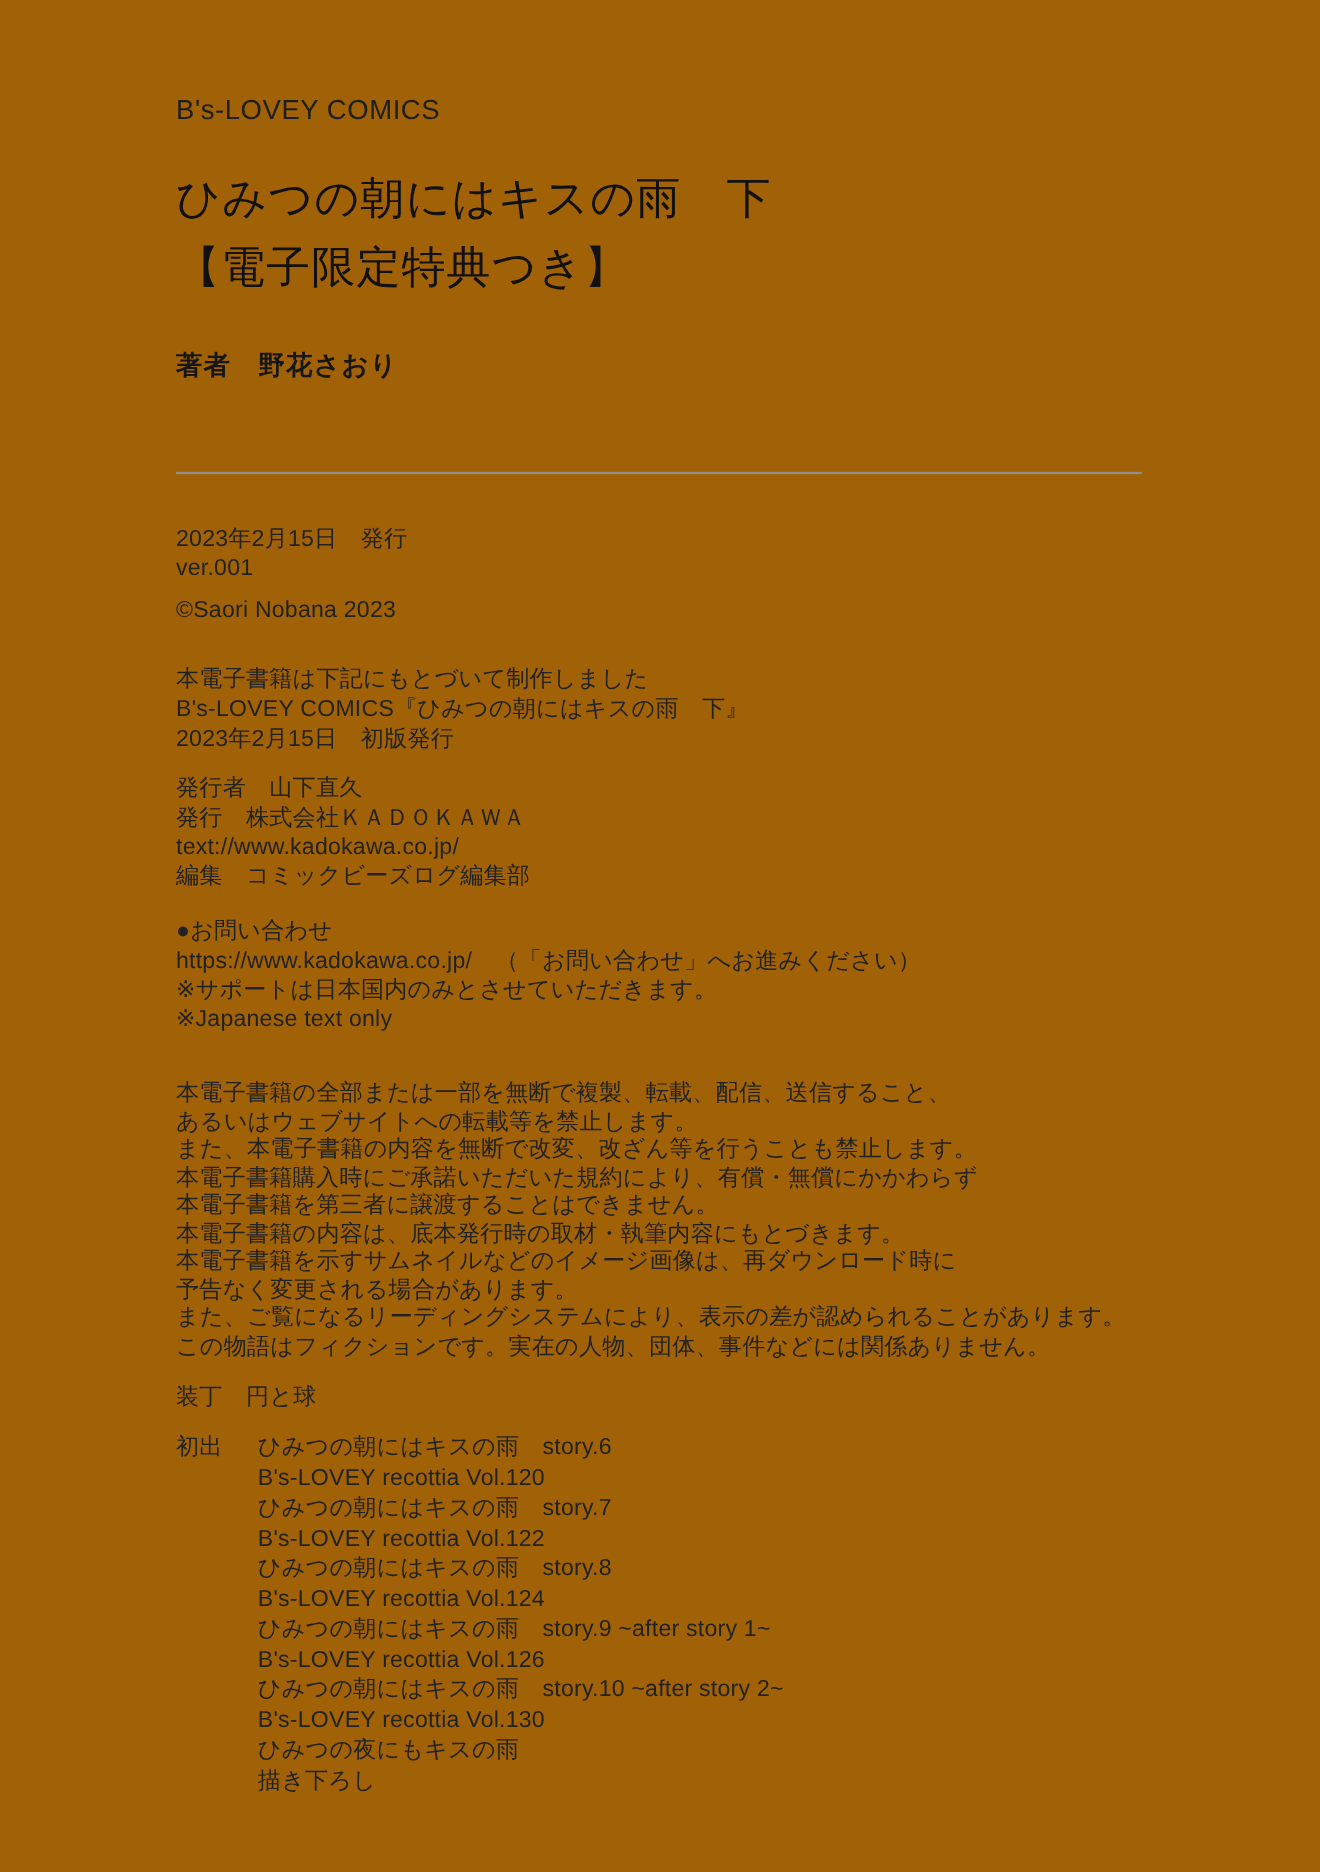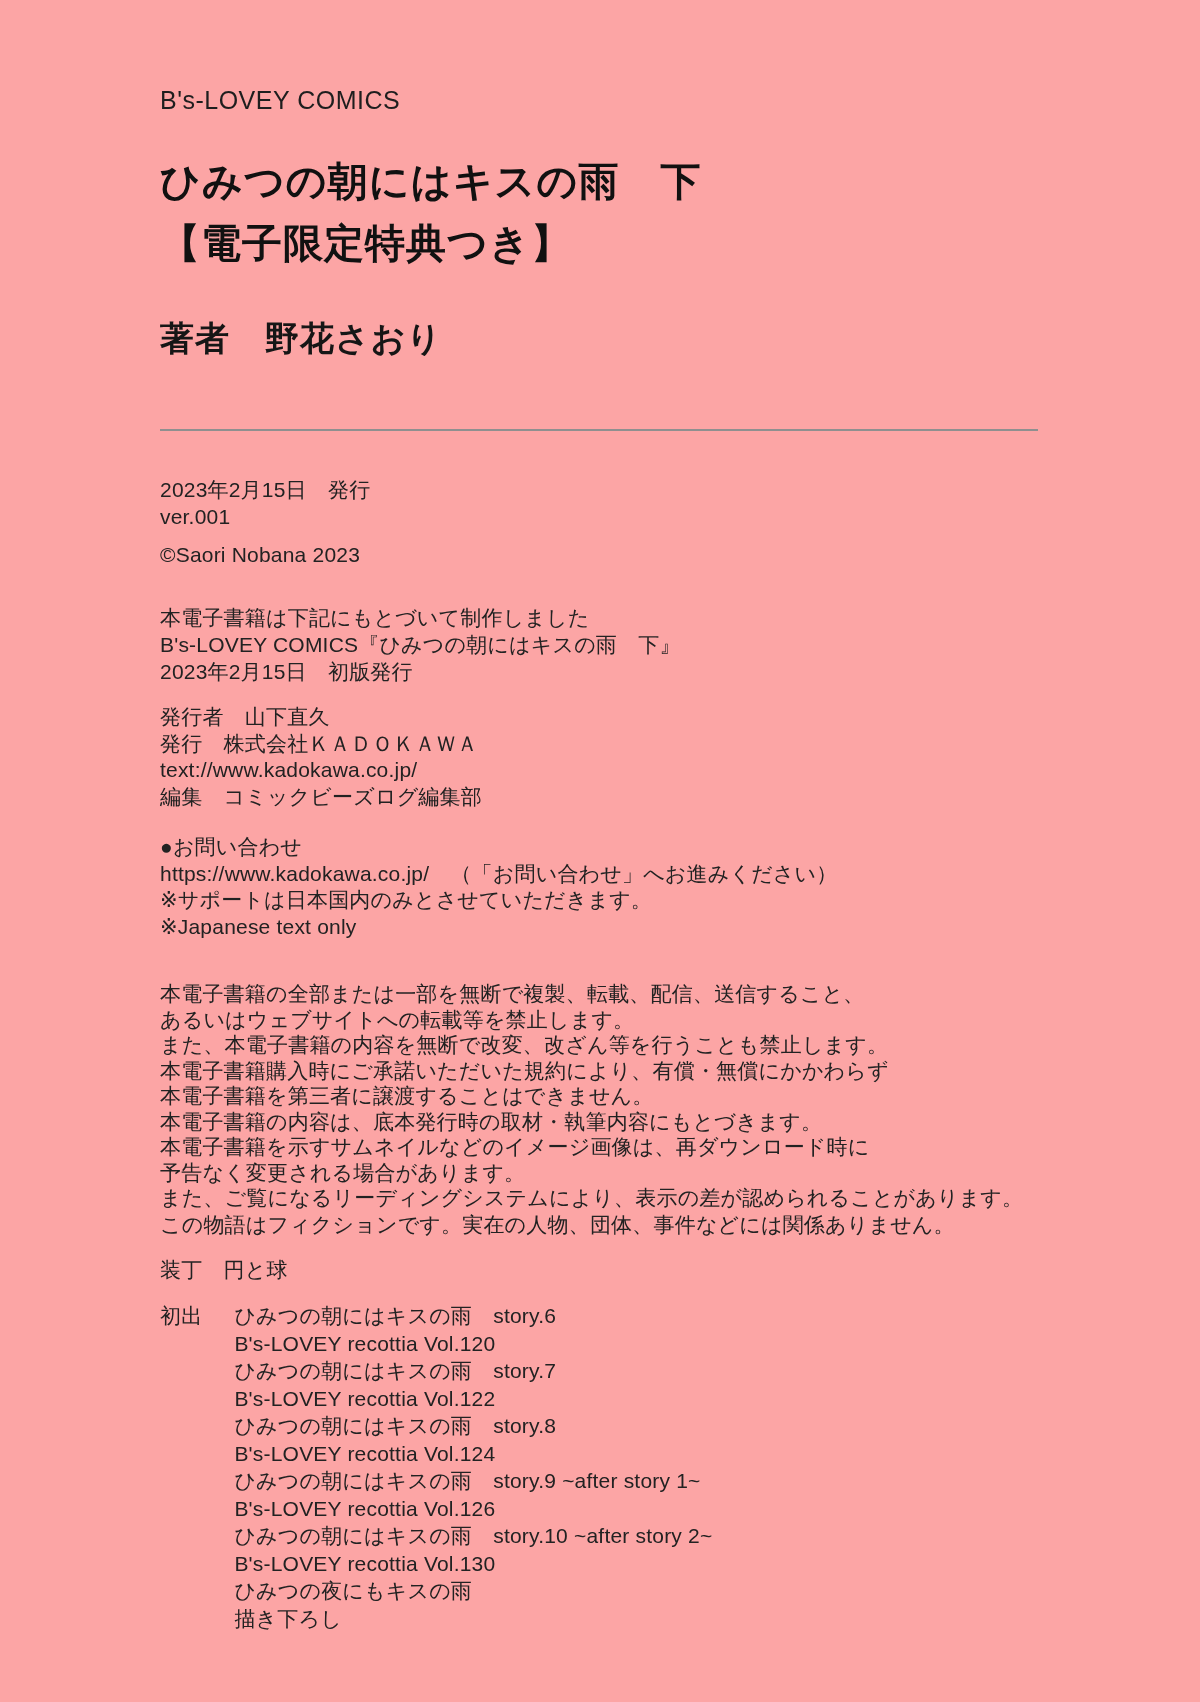--- a/index.html
+++ b/index.html
@@ -4,44 +4,44 @@
 <style>
   html, body {
     margin: 0;
     padding: 0;
     background: #ffffff;
   }
   .page {
     position: relative;
     width: 1200px;
     height: 1702px;
-    background: #fca5a5;
+    background: #a16207;
     color: #1b1b1b;
     font-family: "Liberation Sans", "DejaVu Sans", sans-serif;
     overflow: hidden;
   }
   .abs { position: absolute; left: 160px; }
 
   .imprint {
     top: 86px;
     font-size: 25px;
     letter-spacing: 0.5px;
     color: #1e1e1e;
   }
   .title-block {
     top: 150px;
     font-size: 40px;
-    font-weight: 700;
+    font-weight: 400;
     line-height: 62px;
     letter-spacing: 1px;
     color: #111111;
   }
   .author {
     top: 316px;
-    font-size: 34px;
+    font-size: 24px;
     font-weight: 700;
     letter-spacing: 1px;
     color: #161616;
   }
   .rule {
     top: 429px;
     width: 878px;
     height: 2px;
     background: #8f8f8f;
   }

